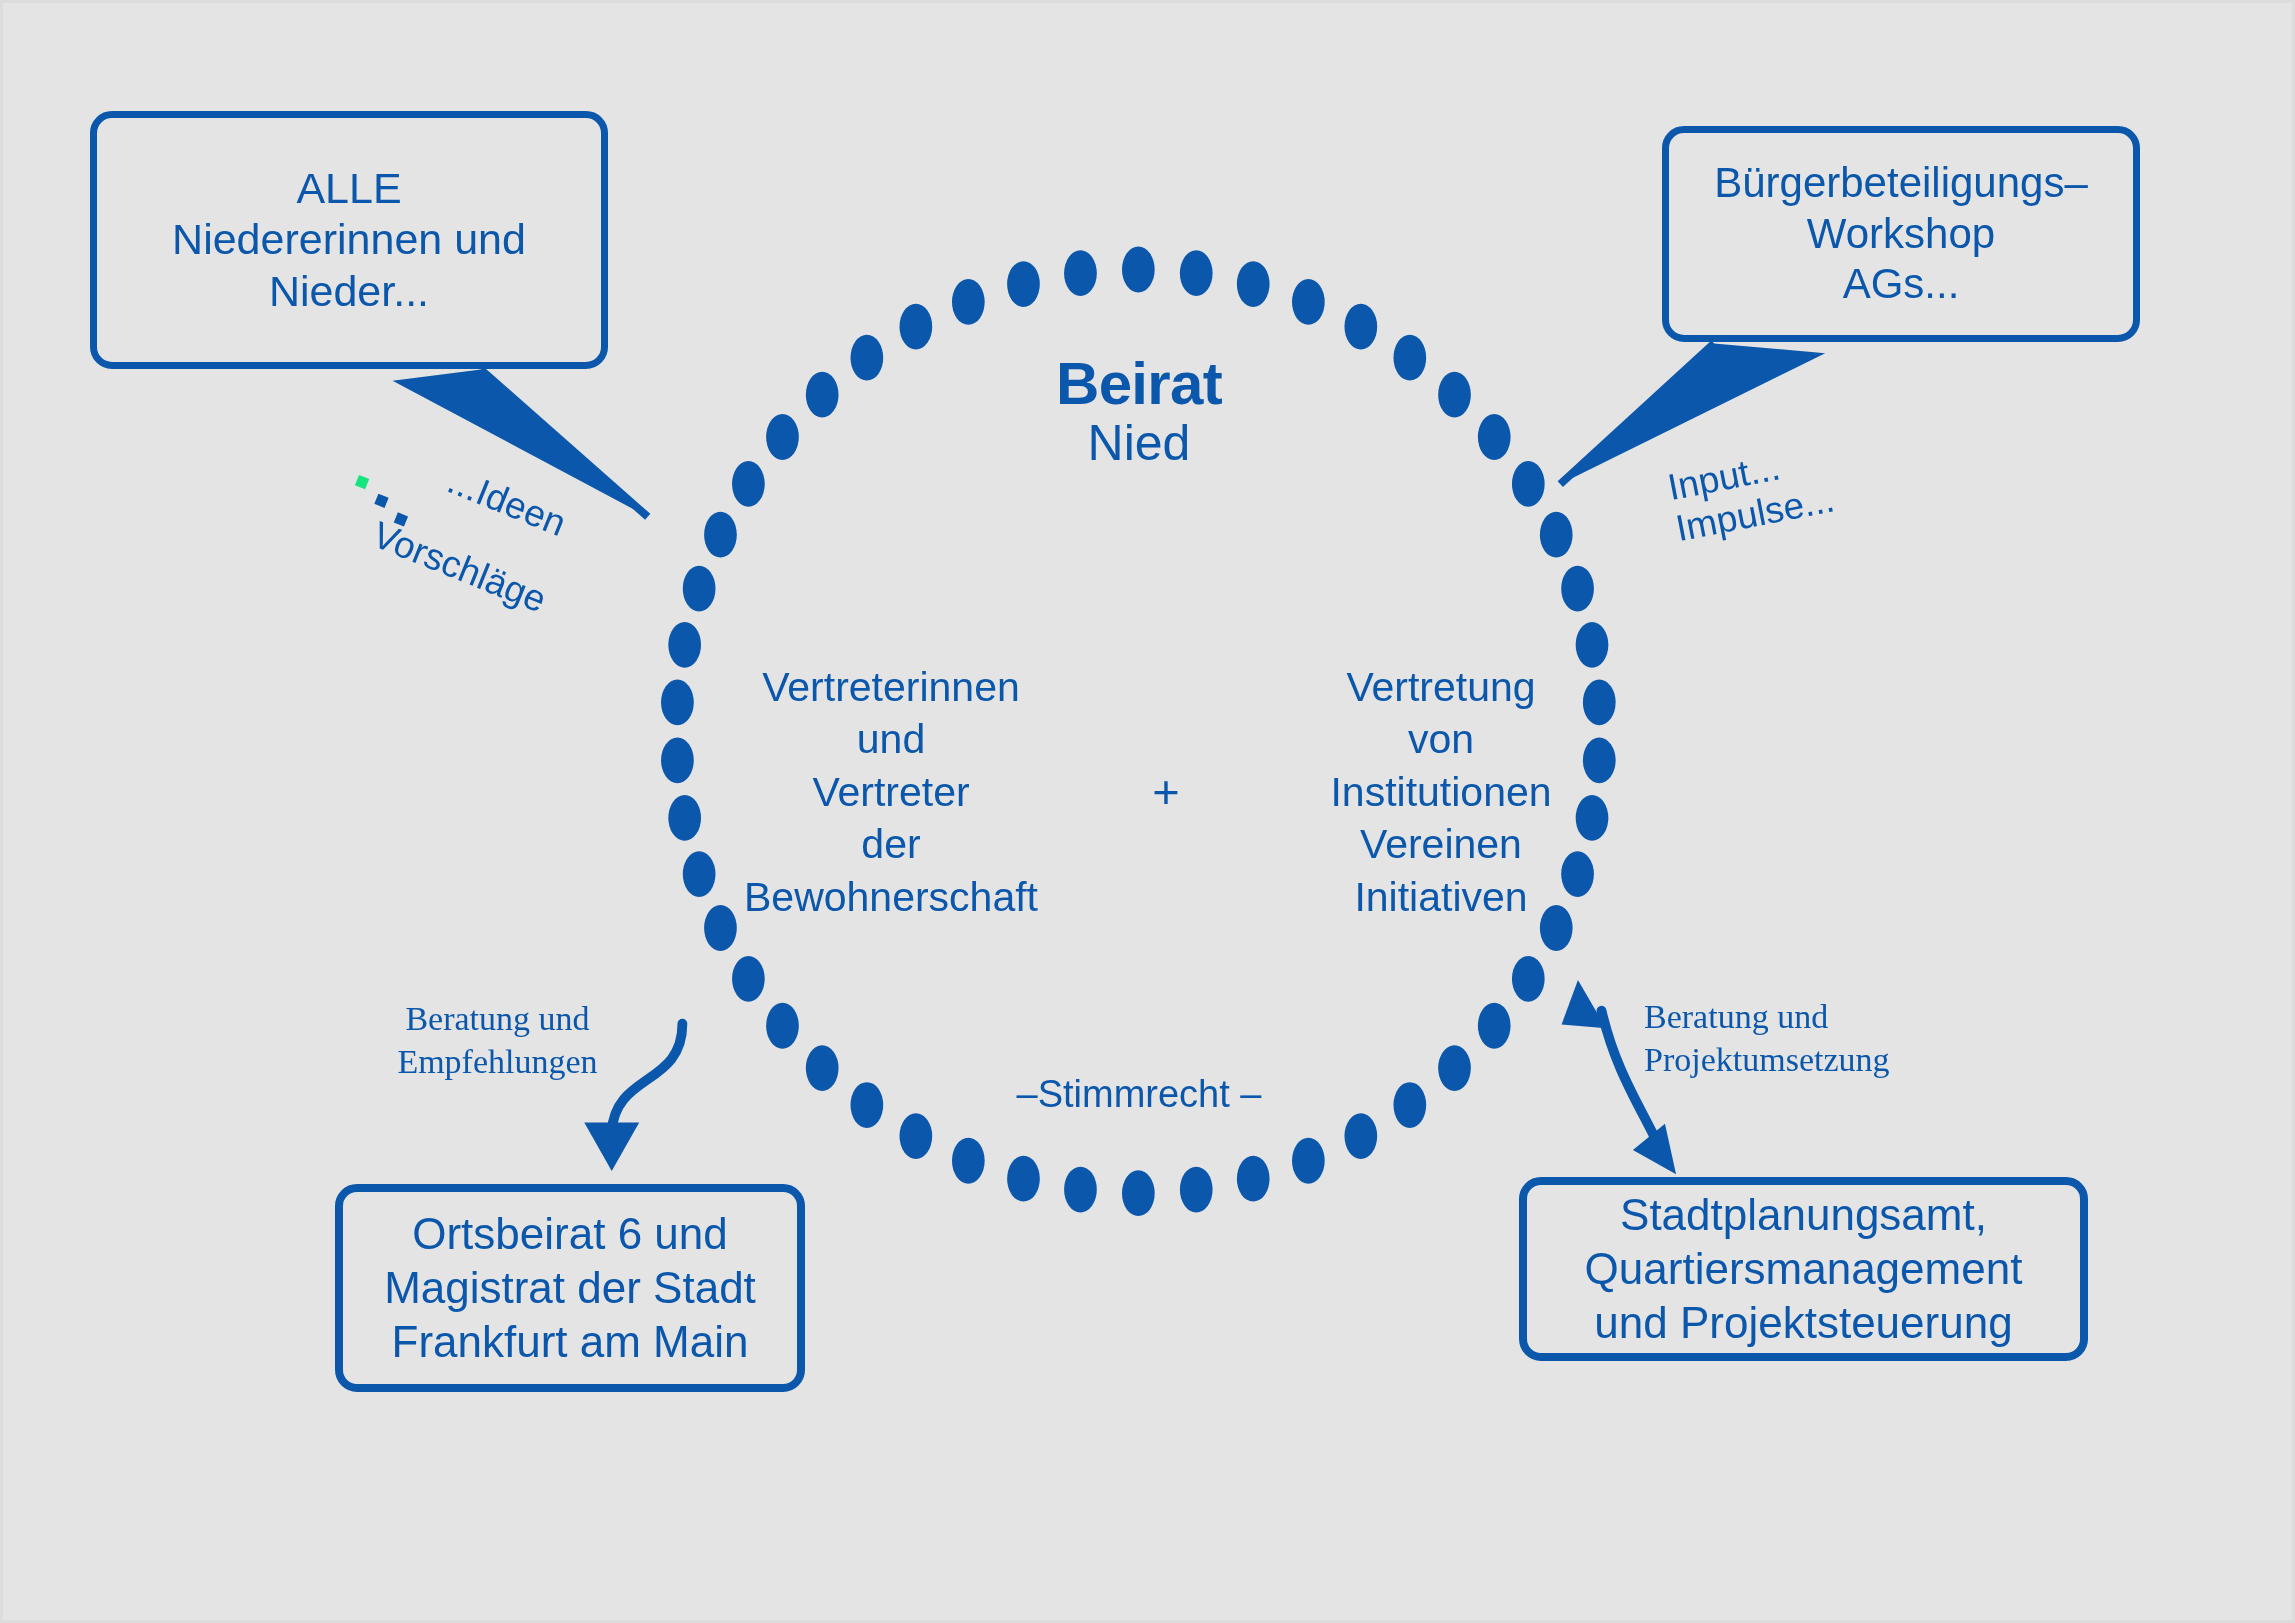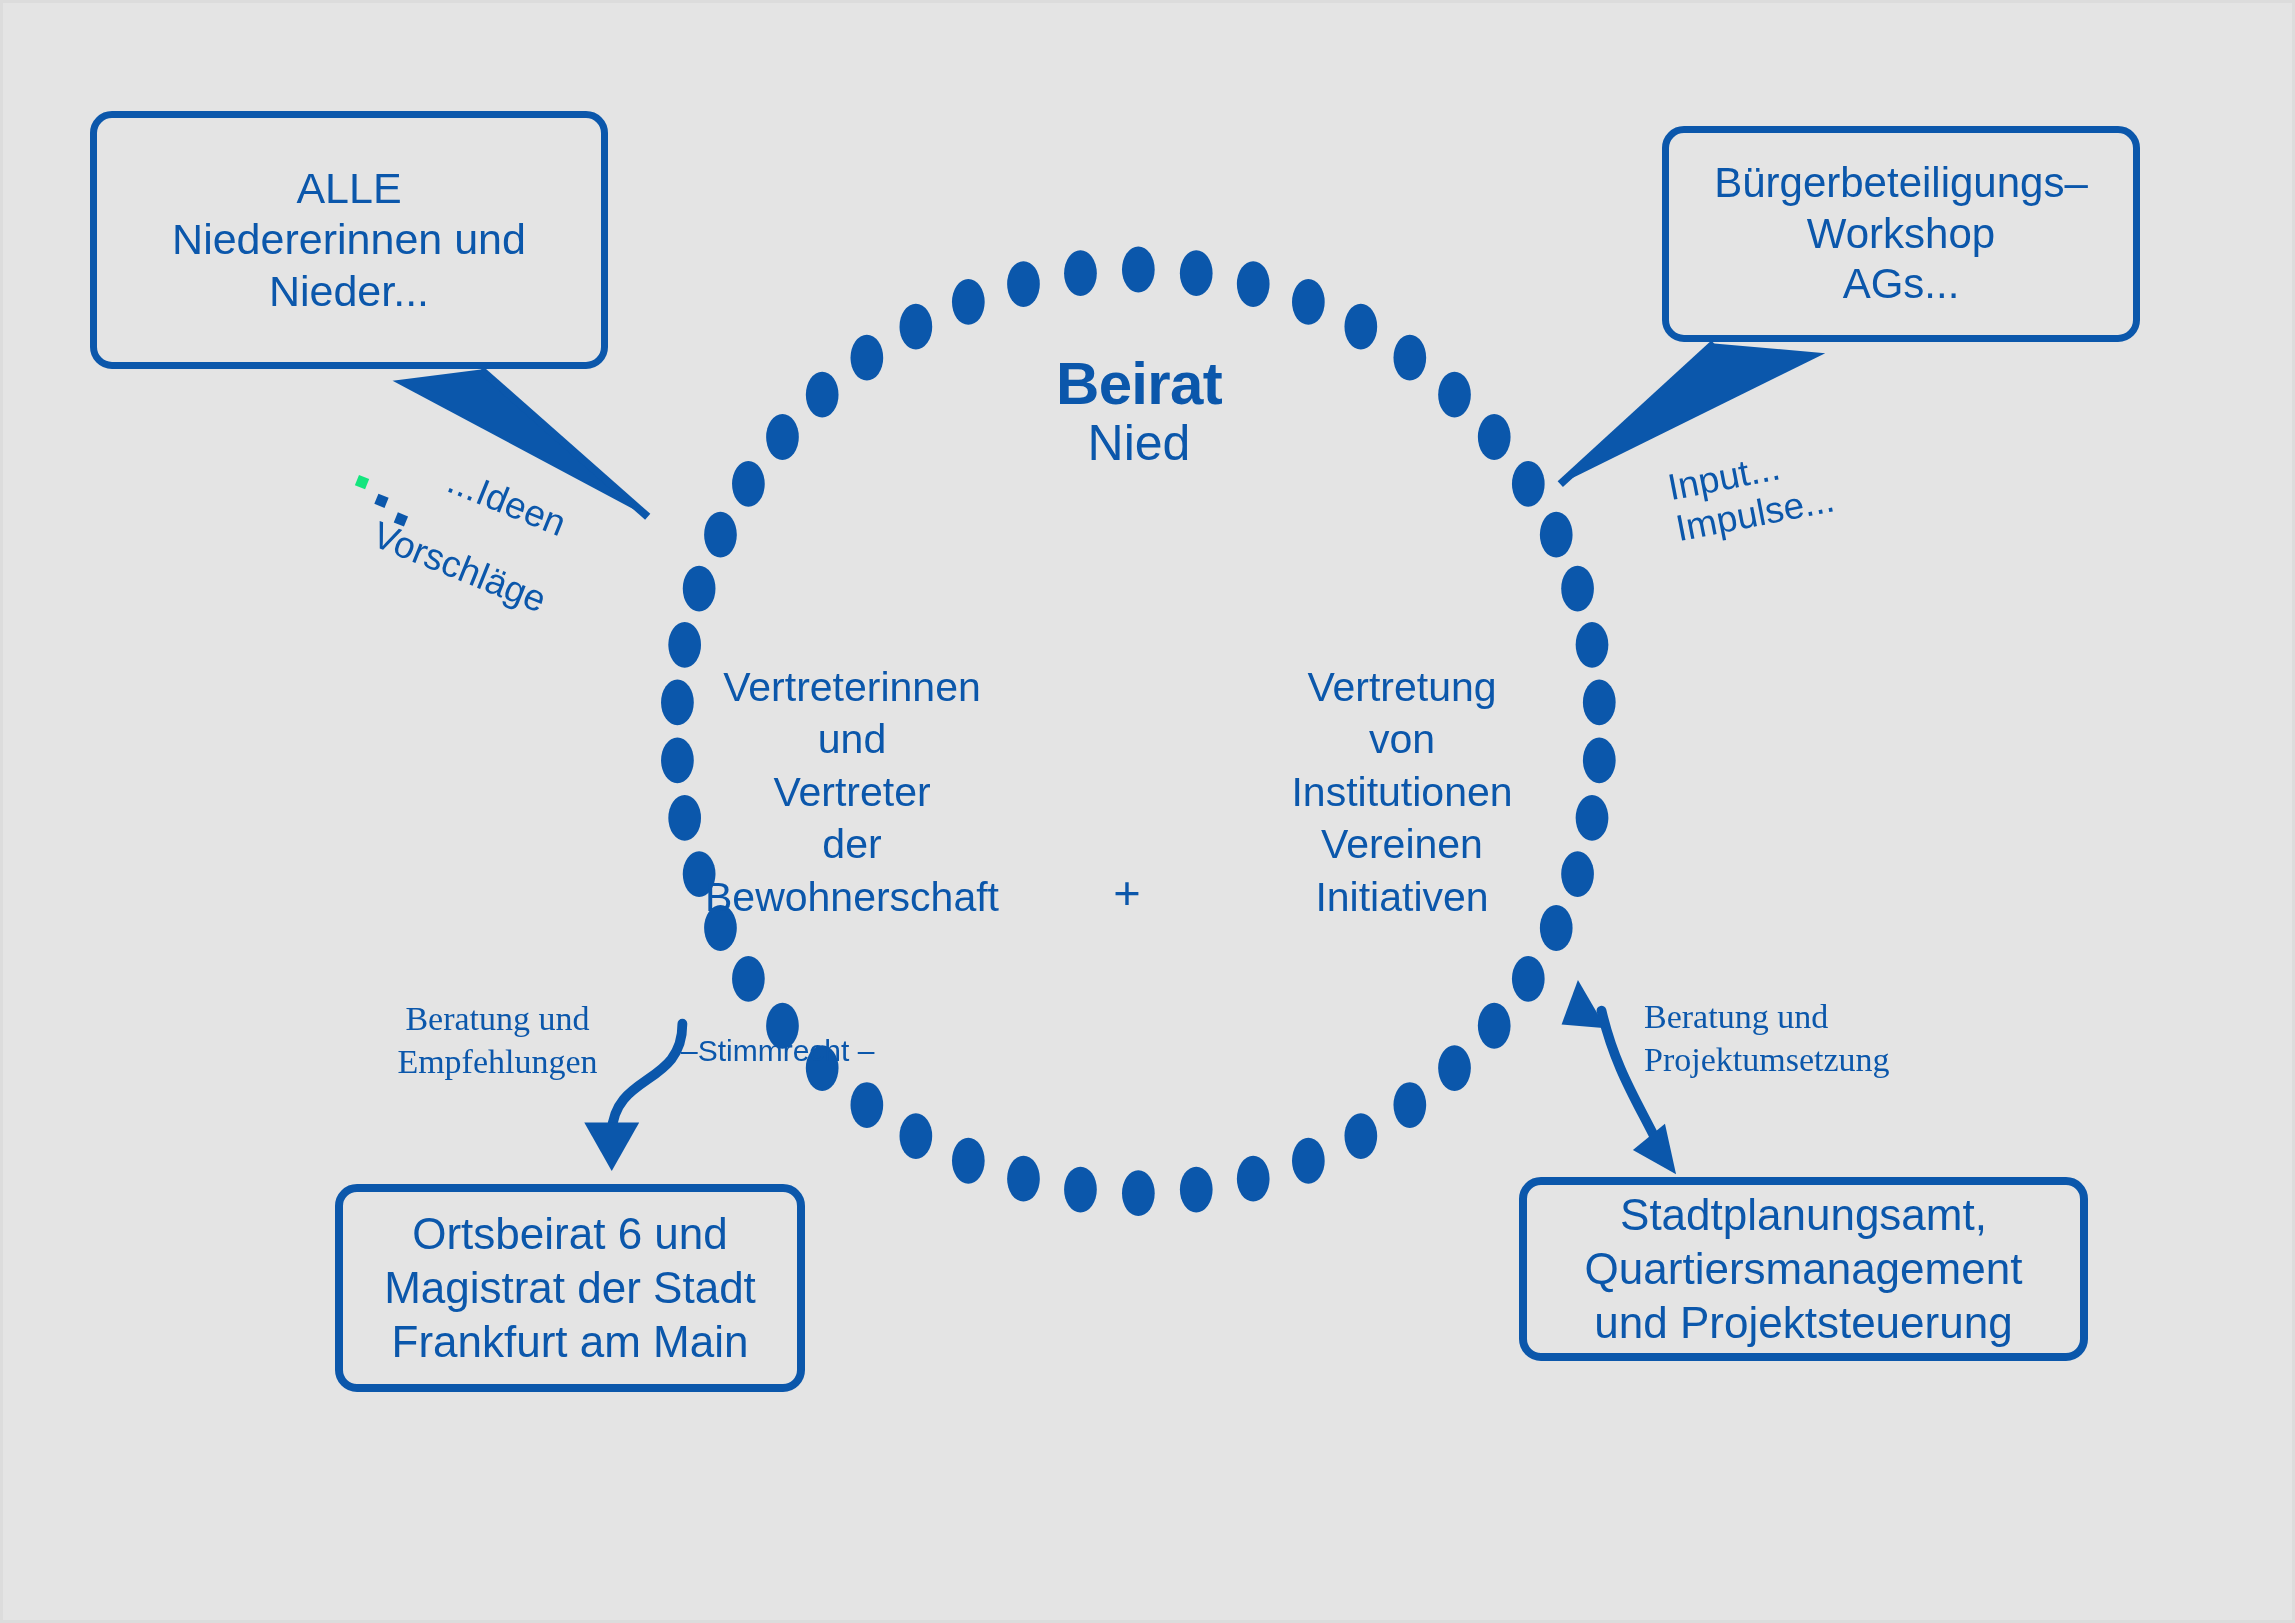--- a/index.html
+++ b/index.html
@@ -89,37 +89,37 @@
     font-size: 60px;
     font-weight: bold;
     letter-spacing: -0.7px;
     line-height: 1.02;
   }
   #centre-sub1 { font-size: 50px; line-height: 1.18; }
   #centre-sub2 { font-size: 50px; line-height: 1.18; }
 
   #columns {
     position: absolute;
-    left: 669px; top: 661px;
+    left: 708px; top: 661px;
     width: 916px;
     display: flex;
-    align-items: flex-end;
+    align-items: center;
     justify-content: space-between;
     font-size: 41px;
     line-height: 1.28;
   }
   .col { width: 366px; text-align: center; }
   #plus-sign { font-size: 47px; width: 72px; text-align: center; }
 
   #stimmrecht {
     position: absolute;
-    left: 681px; top: 1034px;
+    left: 681px; top: 1073px;
     width: 916px;
-    text-align: left;
-    font-size: 30px;
+    text-align: center;
+    font-size: 38px;
   }
 
   
   .rot {
     position: absolute;
     font-size: 37px;
     line-height: 1.26;
     white-space: nowrap;
   }
   #ann-ideen {

